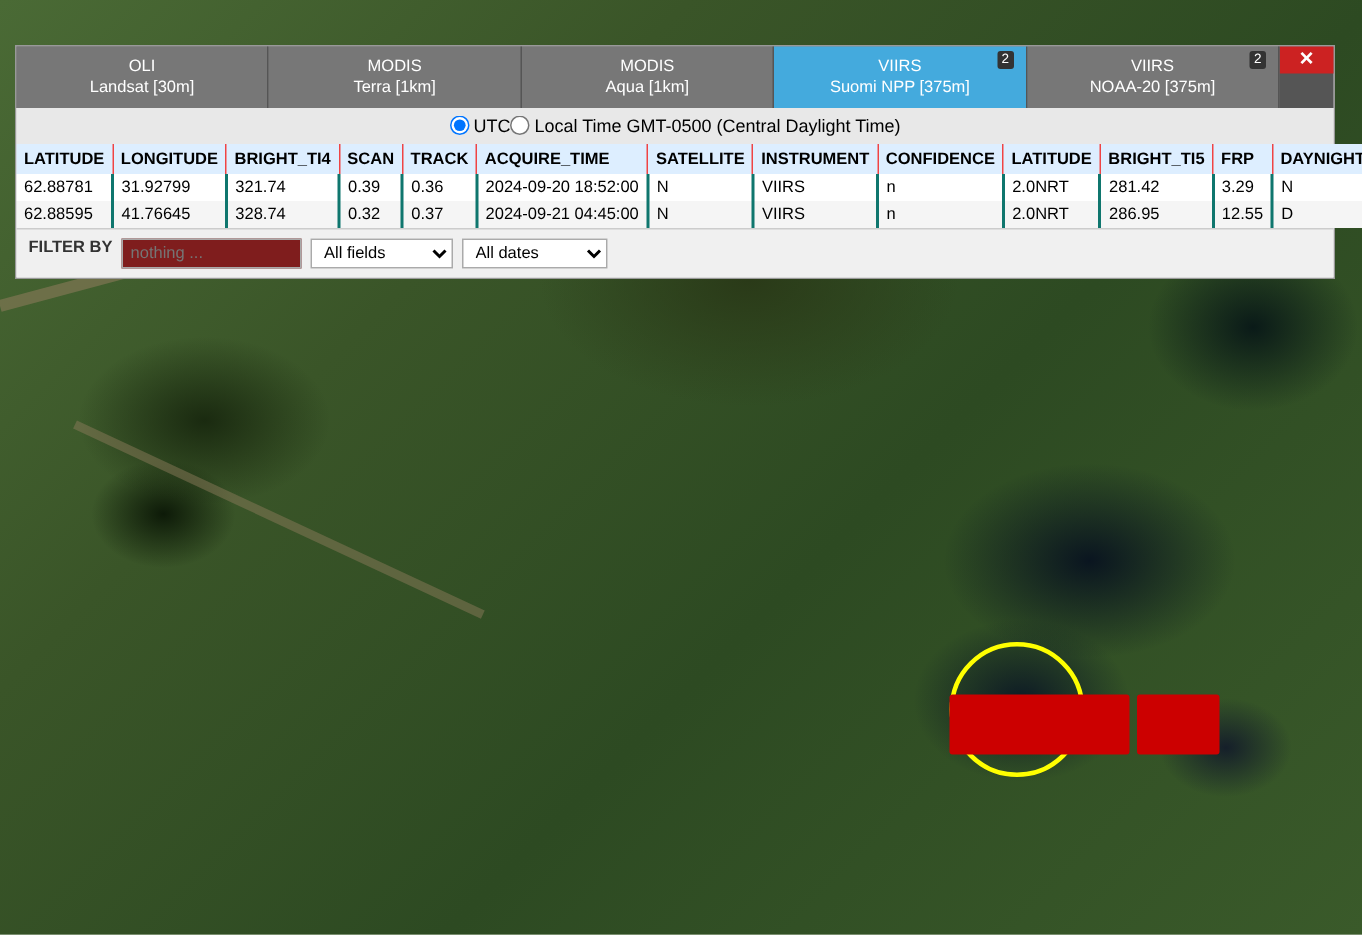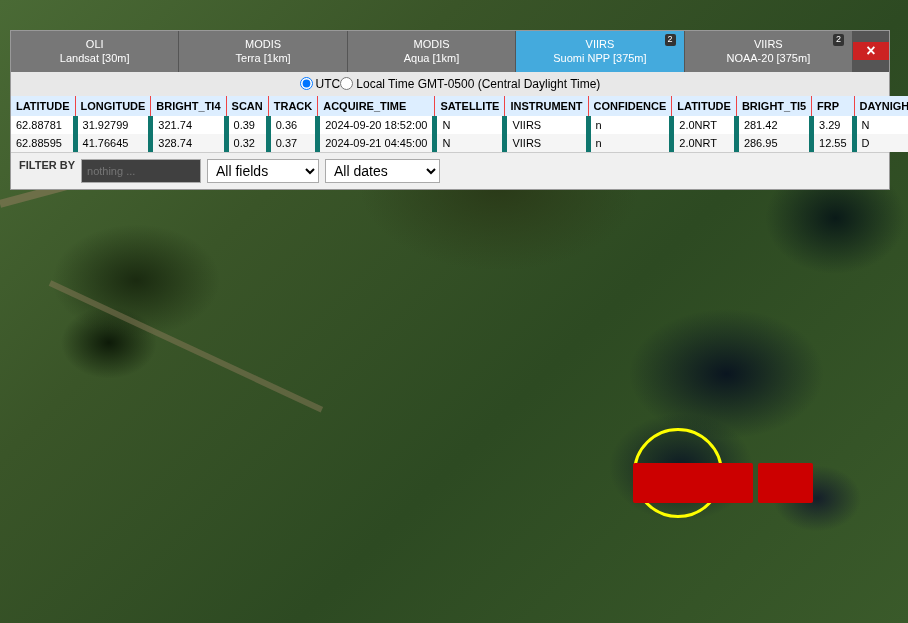--- a/index.html
+++ b/index.html
@@ -82,21 +82,21 @@
       top: 30px; left: 10px;
       width: 880px;
       background: rgba(255,255,255,0.97);
       border: 1px solid #999;
       z-index: 20;
     }
 
     
     .tabs-row {
       display: flex;
-      align-items: center;
+      align-items: flex-start;
       background: #555;
     }
     .tab {
       flex: 1;
       text-align: center;
       padding: 6px 4px;
       color: #fff;
       background: #777;
       border-right: 1px solid #555;
       cursor: pointer;
@@ -165,21 +165,21 @@
       white-space: nowrap;
     }
     tbody tr {
       background: #fff;
     }
     tbody tr:nth-child(even) {
       background: #f5f5f5;
     }
     tbody td {
       padding: 3px 5px;
-      border-right: 5px solid #0f766e;
+      border-right: 2px solid #0f766e;
       white-space: nowrap;
     }
 
     
     .filter-row {
       display: flex;
       gap: 6px;
       padding: 6px 8px;
       background: #f0f0f0;
       border-top: 1px solid #ccc;
@@ -187,27 +187,27 @@
     .filter-label {
       font-weight: bold;
       font-size: 11px;
       color: #333;
     }
     .filter-input {
       border: 1px solid #aaa;
       padding: 2px 5px;
       font-size: 11px;
       width: 120px;
-      background: #404040;
+      background: #7f1d1d;
       color: #999;
     }
     .filter-select {
       border: 1px solid #aaa;
       padding: 2px 4px;
-      font-size: 14px;
+      font-size: 11px;
       background: #fff;
     }
   </style>
 </head>
 <body>
 
 <div id="map-bg">
   <div class="map-terrain"></div>
   <div class="map-road"></div>
   <div class="map-road2"></div>

